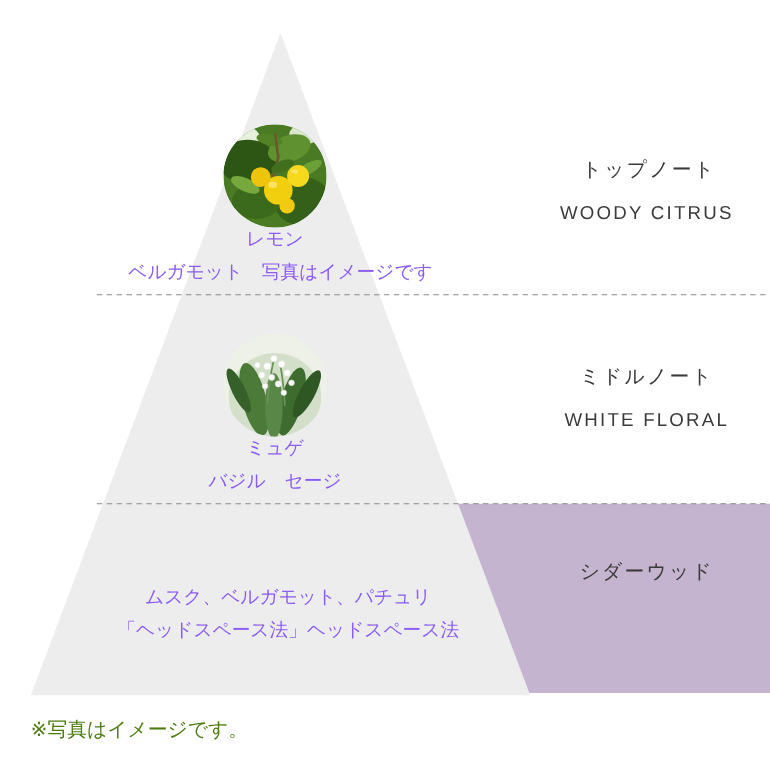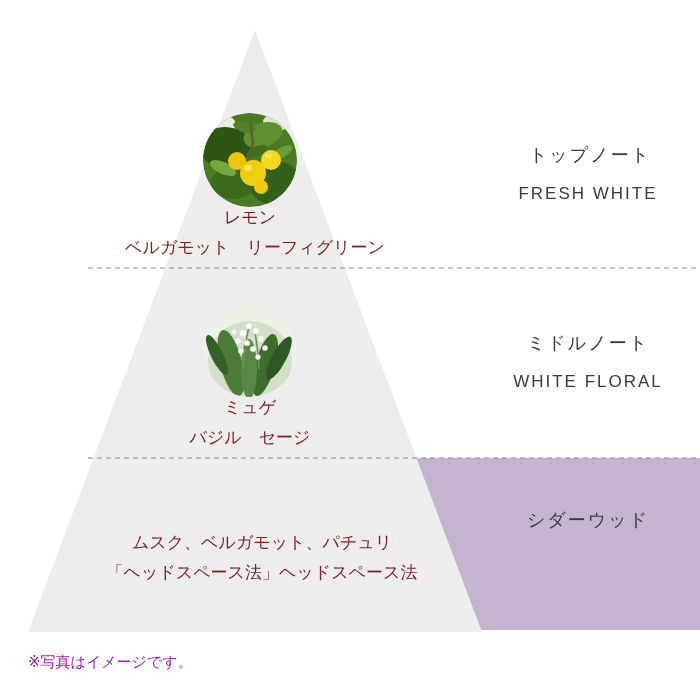--- a/index.html
+++ b/index.html
@@ -11,24 +11,24 @@
     overflow: hidden;
     font-family: "Liberation Sans", "DejaVu Sans", sans-serif;
     color: #333333;
   }
   .bg-svg { position: absolute; left: 0; top: 0; }
   .photo { position: absolute; border-radius: 50%; }
   .photo-lemon { left: 203px; top: 113px; }
   .photo-muguet { left: 203px; top: 303px; }
   .txt { position: absolute; white-space: nowrap; line-height: 1.2; }
   .centered { transform: translateX(-50%); }
-  .note-jp { font-size: 17px; color: #7f1d1d; }
+  .note-jp { font-size: 17px; color: #8b5cf6; }
   .side-jp { font-size: 18px; letter-spacing: 2px; color: #3a3a3a; font-family: Liberation Mono, monospace; }
   .side-en { font-size: 17px; letter-spacing: 2px; color: #3a3a3a; }
-  .footnote { font-size: 15px; color: #a21caf; }
+  .footnote { font-size: 18px; color: #4d7c0f; }
 </style>
 </head>
 <body>
 
 <div class="stage">
 
   <svg class="bg-svg" width="700" height="700" viewBox="0 0 700 700">
     <polygon points="255,30 482,632 28,632" fill="#ededed"></polygon>
     <polygon points="416.4,458 700,458 700,630 481.2,630" fill="#c5b4d0"></polygon>
     <line x1="88" y1="268" x2="700" y2="268" stroke="#8a8a8a" stroke-width="1" stroke-dasharray="5 4"></line>
@@ -87,23 +87,23 @@
       <circle cx="44" cy="40" r="2.8" fill="#ffffff" stroke="#d8ddd2" stroke-width="0.6"></circle>
       <circle cx="50" cy="46" r="2.8" fill="#ffffff" stroke="#d8ddd2" stroke-width="0.6"></circle>
       <circle cx="38" cy="48" r="2.6" fill="#fbfbf8" stroke="#d8ddd2" stroke-width="0.6"></circle>
       <circle cx="62" cy="45" r="2.6" fill="#fbfbf8" stroke="#d8ddd2" stroke-width="0.6"></circle>
       <circle cx="55" cy="54" r="2.5" fill="#ffffff" stroke="#d8ddd2" stroke-width="0.6"></circle>
       <circle cx="31" cy="29" r="2.6" fill="#ffffff" stroke="#d8ddd2" stroke-width="0.6"></circle>
     </g>
   </svg>
 
   <div class="txt centered note-jp" style="left:250px; top:208px;">レモン</div>
-  <div class="txt centered note-jp" style="left:255px; top:238px;">ベルガモット　リーフィグリーン</div>
+  <div class="txt centered note-jp" style="left:255px; top:238px;">ベルガモット　写真はイメージです</div>
   <div class="txt centered side-jp" style="left:590px; top:146px;">トップノート</div>
-  <div class="txt centered side-en" style="left:588px; top:184px;">FRESH WHITE</div>
+  <div class="txt centered side-en" style="left:588px; top:184px;">WOODY CITRUS</div>
 
   <div class="txt centered note-jp" style="left:250px; top:398px;">ミュゲ</div>
   <div class="txt centered note-jp" style="left:250px; top:428px;text-align:right;">バジル　セージ</div>
   <div class="txt centered side-jp" style="left:588px; top:334px;">ミドルノート</div>
   <div class="txt centered side-en" style="left:588px; top:372px;">WHITE FLORAL</div>
 
   <div class="txt centered note-jp" style="left:262px; top:533px;">ムスク、ベルガモット、パチュリ</div>
   <div class="txt centered note-jp" style="left:262px; top:563px;">「ヘッドスペース法」ヘッドスペース法</div>
   <div class="txt centered side-jp" style="left:588px; top:511px;">シダーウッド</div>
 

